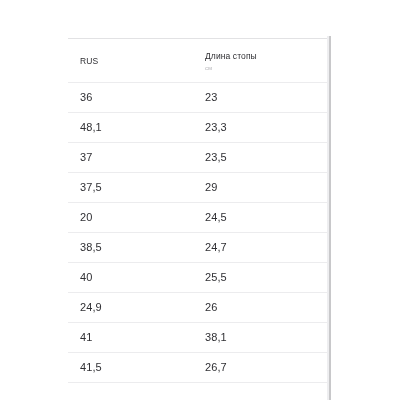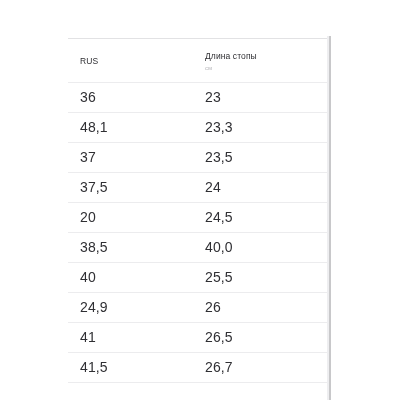--- a/index.html
+++ b/index.html
@@ -82,21 +82,21 @@
     line-height: 9px;
     color: #b9b9bd;
     margin-top: 2px;
     letter-spacing: 0.1px;
   }
 
   
   .size-table tbody td {
     height: 29px;
     padding: 0 0 0 12px;
-    font-size: 14px;
+    font-size: 11px;
     line-height: 29px;
     color: #2f2f33;
     letter-spacing: 0.1px;
     white-space: nowrap;
   }
 
   
   .v-rule {
     position: absolute;
     left: 329px;
@@ -147,41 +147,41 @@
           <tr>
             <td>48,1</td>
             <td>23,3</td>
           </tr>
           <tr>
             <td>37</td>
             <td>23,5</td>
           </tr>
           <tr>
             <td>37,5</td>
-            <td>24</td>
+            <td>29</td>
           </tr>
           <tr>
             <td>20</td>
             <td>24,5</td>
           </tr>
           <tr>
             <td>38,5</td>
-            <td>40,0</td>
+            <td>24,7</td>
           </tr>
           <tr>
             <td>40</td>
             <td>25,5</td>
           </tr>
           <tr>
             <td>24,9</td>
             <td>26</td>
           </tr>
           <tr>
             <td>41</td>
-            <td>26,5</td>
+            <td>38,1</td>
           </tr>
           <tr>
             <td>41,5</td>
             <td>26,7</td>
           </tr>
         </tbody>
     </table>
   </div>
 
   <div class="v-rule-soft"></div>

